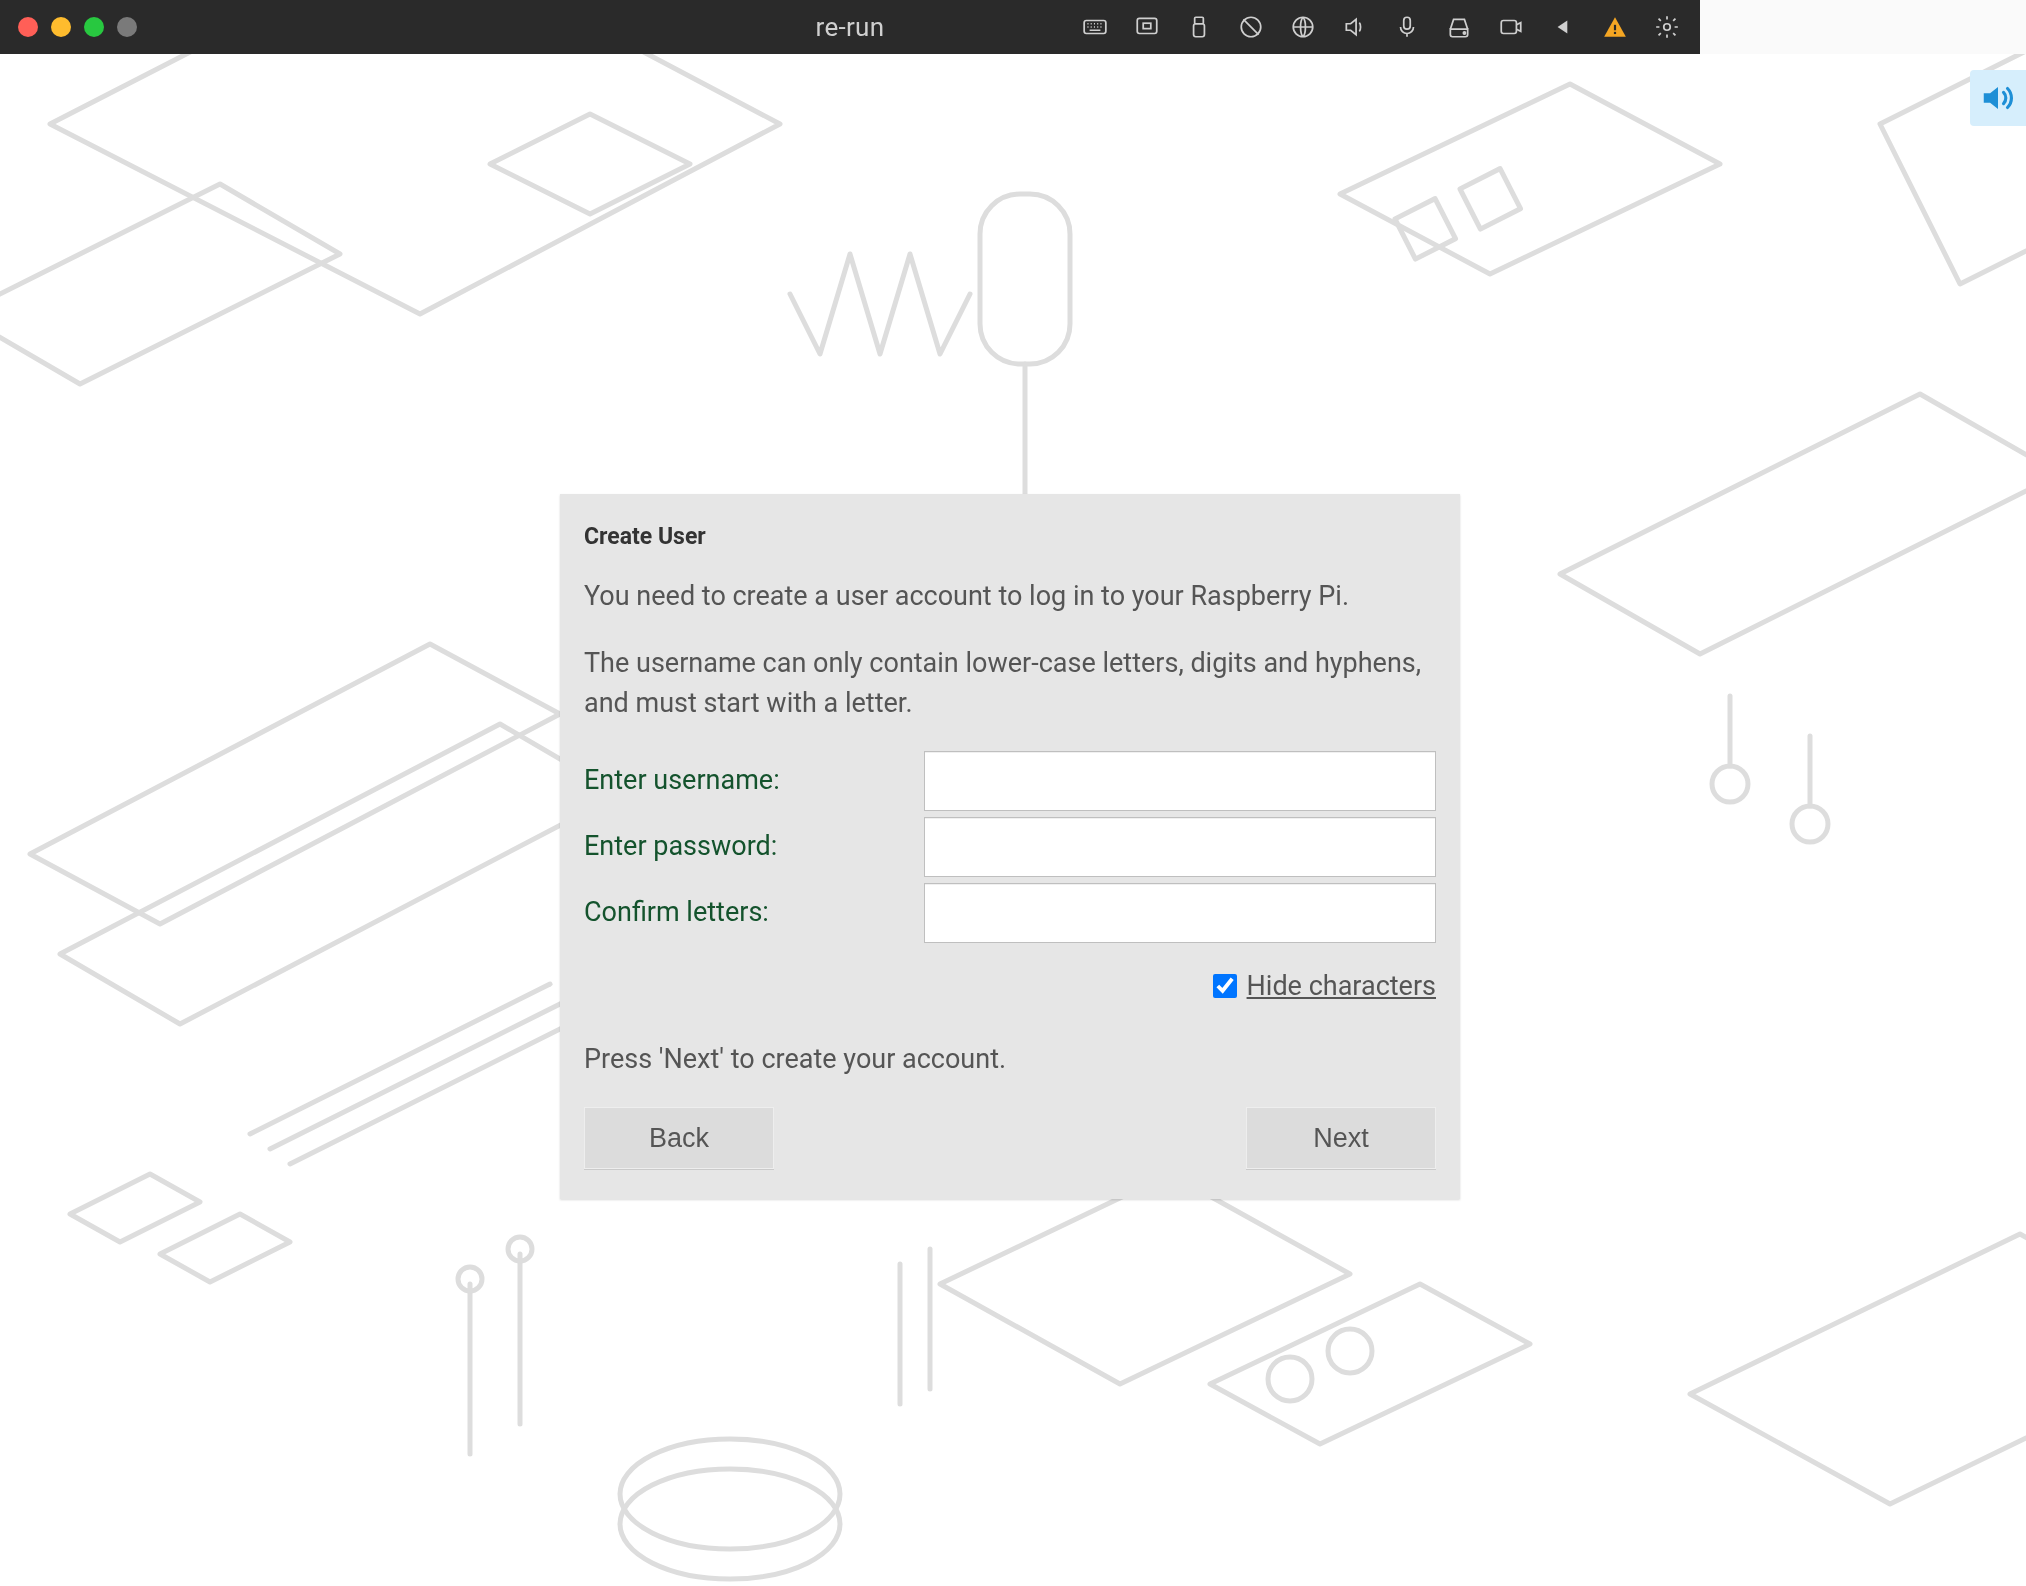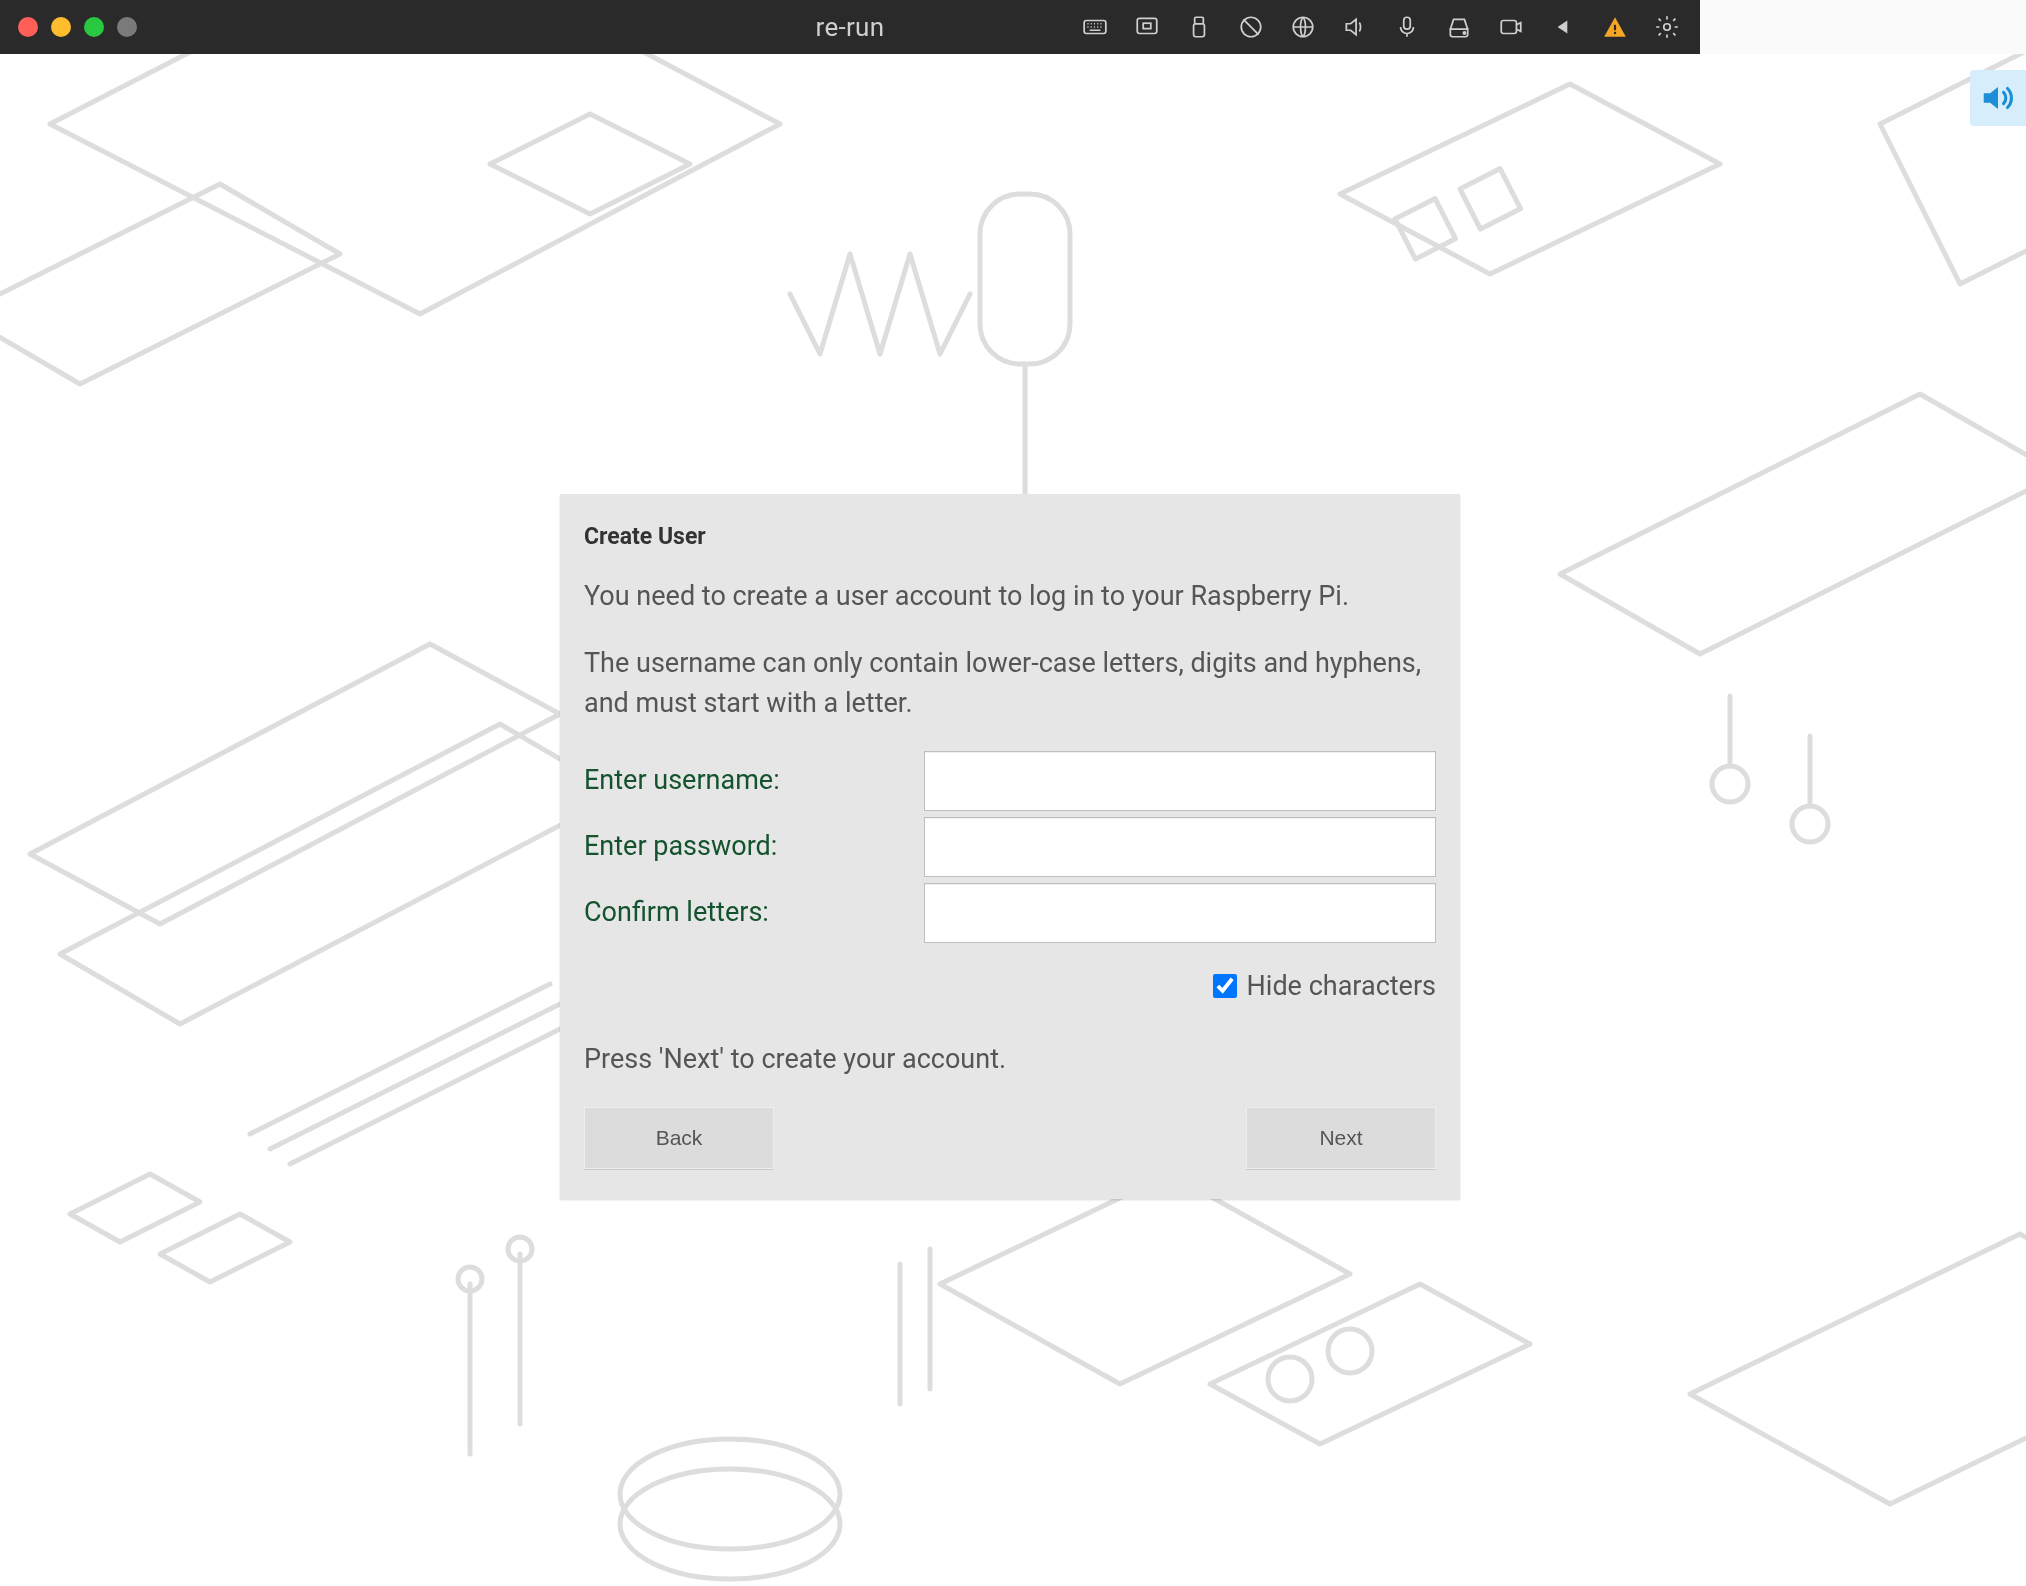--- a/index.html
+++ b/index.html
@@ -147,40 +147,41 @@
       box-shadow: inset 0 1px 0 rgba(0,0,0,.06);
     }
 
     .hide-row {
       display: flex;
       justify-content: flex-end;
       align-items: center;
       gap: 10px;
       margin-top: 24px;
       font-size: 27px;
+      text-decoration: underline;
     }
     .hide-row input[type="checkbox"] {
       width: 24px;
       height: 24px;
     }
 
     .hint { margin-top: 34px; margin-bottom: 26px; }
 
     .button-row {
       display: flex;
       justify-content: space-between;
     }
     .btn {
       width: 190px;
       height: 62px;
       background: #dcdcdc;
       color: #555;
       border: none;
       box-shadow: 0 1px 0 rgba(0,0,0,.12), inset 0 0 0 1px rgba(255,255,255,.5);
-      font-size: 21px;
+      font-size: 27px;
       cursor: pointer;
     }
   </style>
 </head>
 <body>
 <div class="viewport">
 
   <div class="menubar">
     <div class="traffic-lights">
       <div class="traffic-light tl-red"></div>

